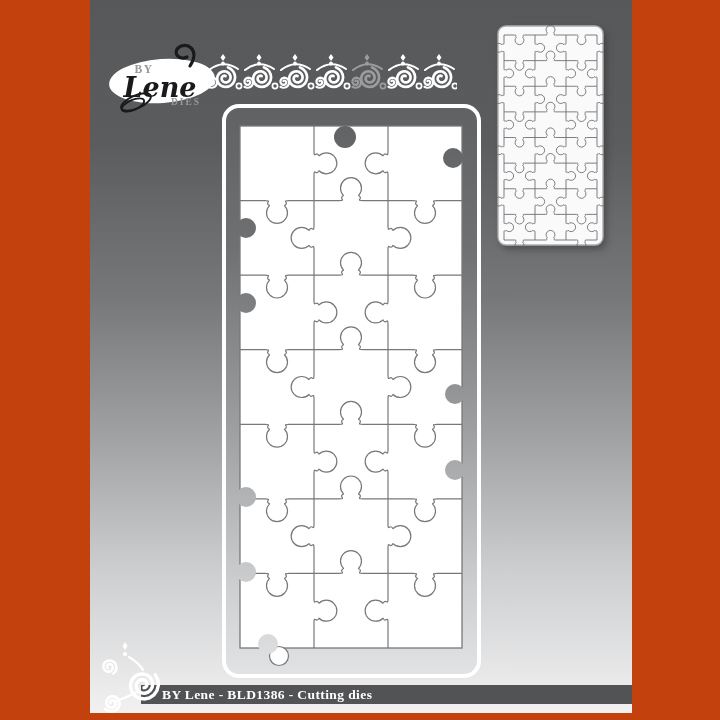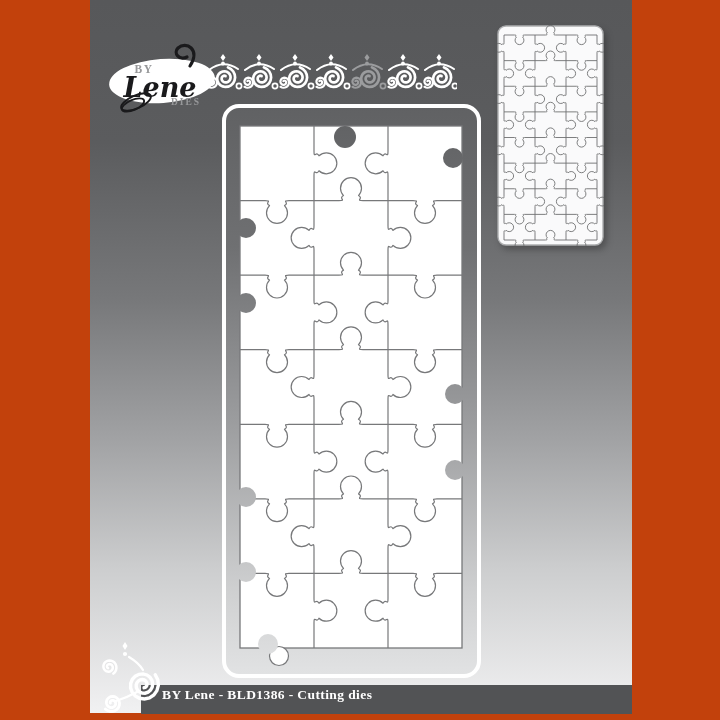--- a/index.html
+++ b/index.html
@@ -6,21 +6,21 @@
   body{width:720px;height:720px;background:#ffffff;overflow:hidden;
        font-family:"Liberation Serif","DejaVu Serif",serif;}
   #canvas{position:relative;width:720px;height:720px;background:#ffffff;}
   #artwork{position:absolute;left:90px;top:0;width:542px;height:713px;}
   #artwork > *{position:absolute;}
   #logo-svg{left:14px;top:40px;overflow:visible;}
   #border-svg{left:115px;top:54px;}
   #preview-svg{left:407px;top:25px;filter:drop-shadow(3px 4px 3px rgba(30,30,30,.35));}
   #main-svg{left:132px;top:104px;overflow:visible;}
   #flourish-svg{left:6px;top:640px;z-index:3;}
-  #footer-bar{left:51px;top:685px;width:491px;height:29px;line-height:19px;
+  #footer-bar{left:51px;top:685px;width:491px;height:19px;line-height:19px;
       padding-left:21px;box-sizing:border-box;z-index:2;
       font-weight:bold;font-size:13.5px;letter-spacing:.4px;white-space:nowrap;}
   .t-by{font-family:"Liberation Serif",serif;font-weight:bold;font-size:11.5px;
         letter-spacing:1.5px;text-anchor:middle;}
   .t-lene{font-family:"DejaVu Serif","Liberation Serif",serif;font-style:italic;
         font-weight:bold;font-size:27px;text-anchor:middle;}
   .t-dies{font-family:"Liberation Serif",serif;font-weight:bold;font-size:9.5px;
         letter-spacing:2px;text-anchor:middle;}
 </style>
 </head>

